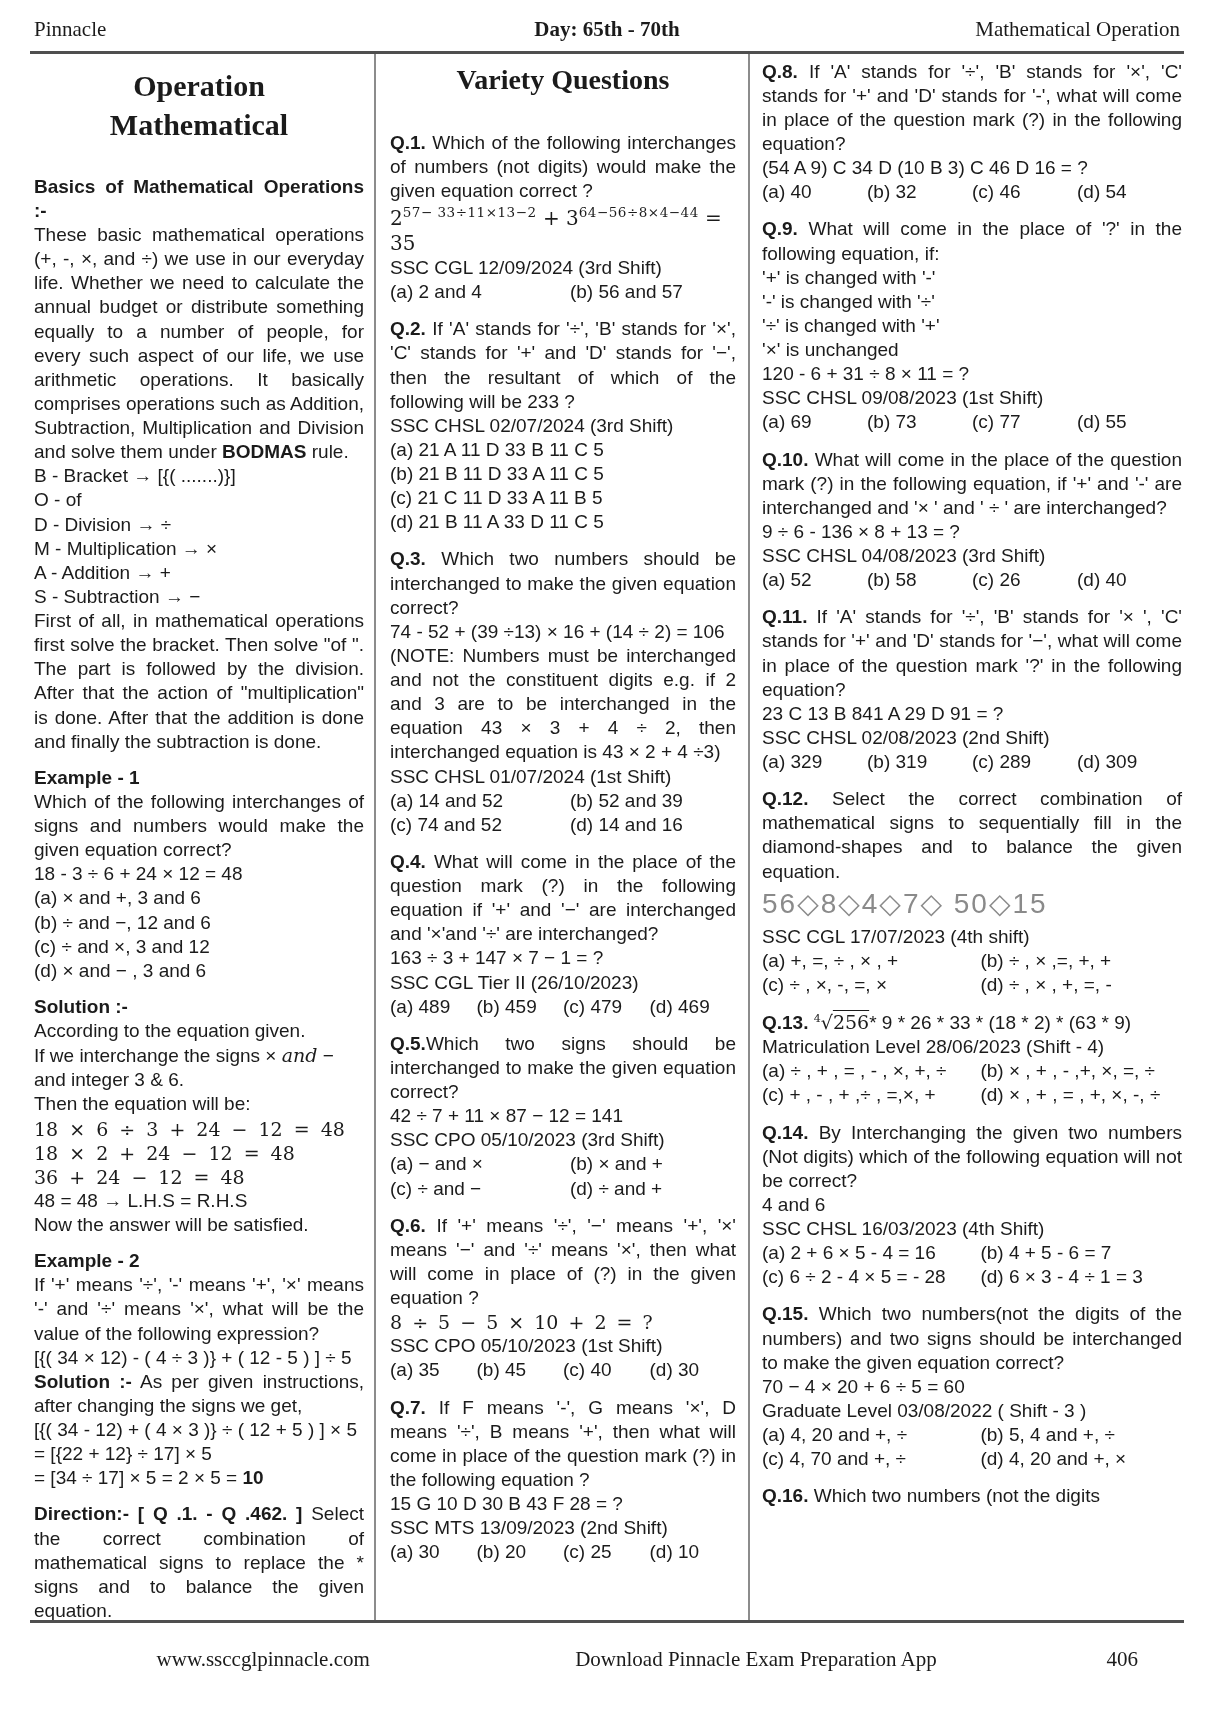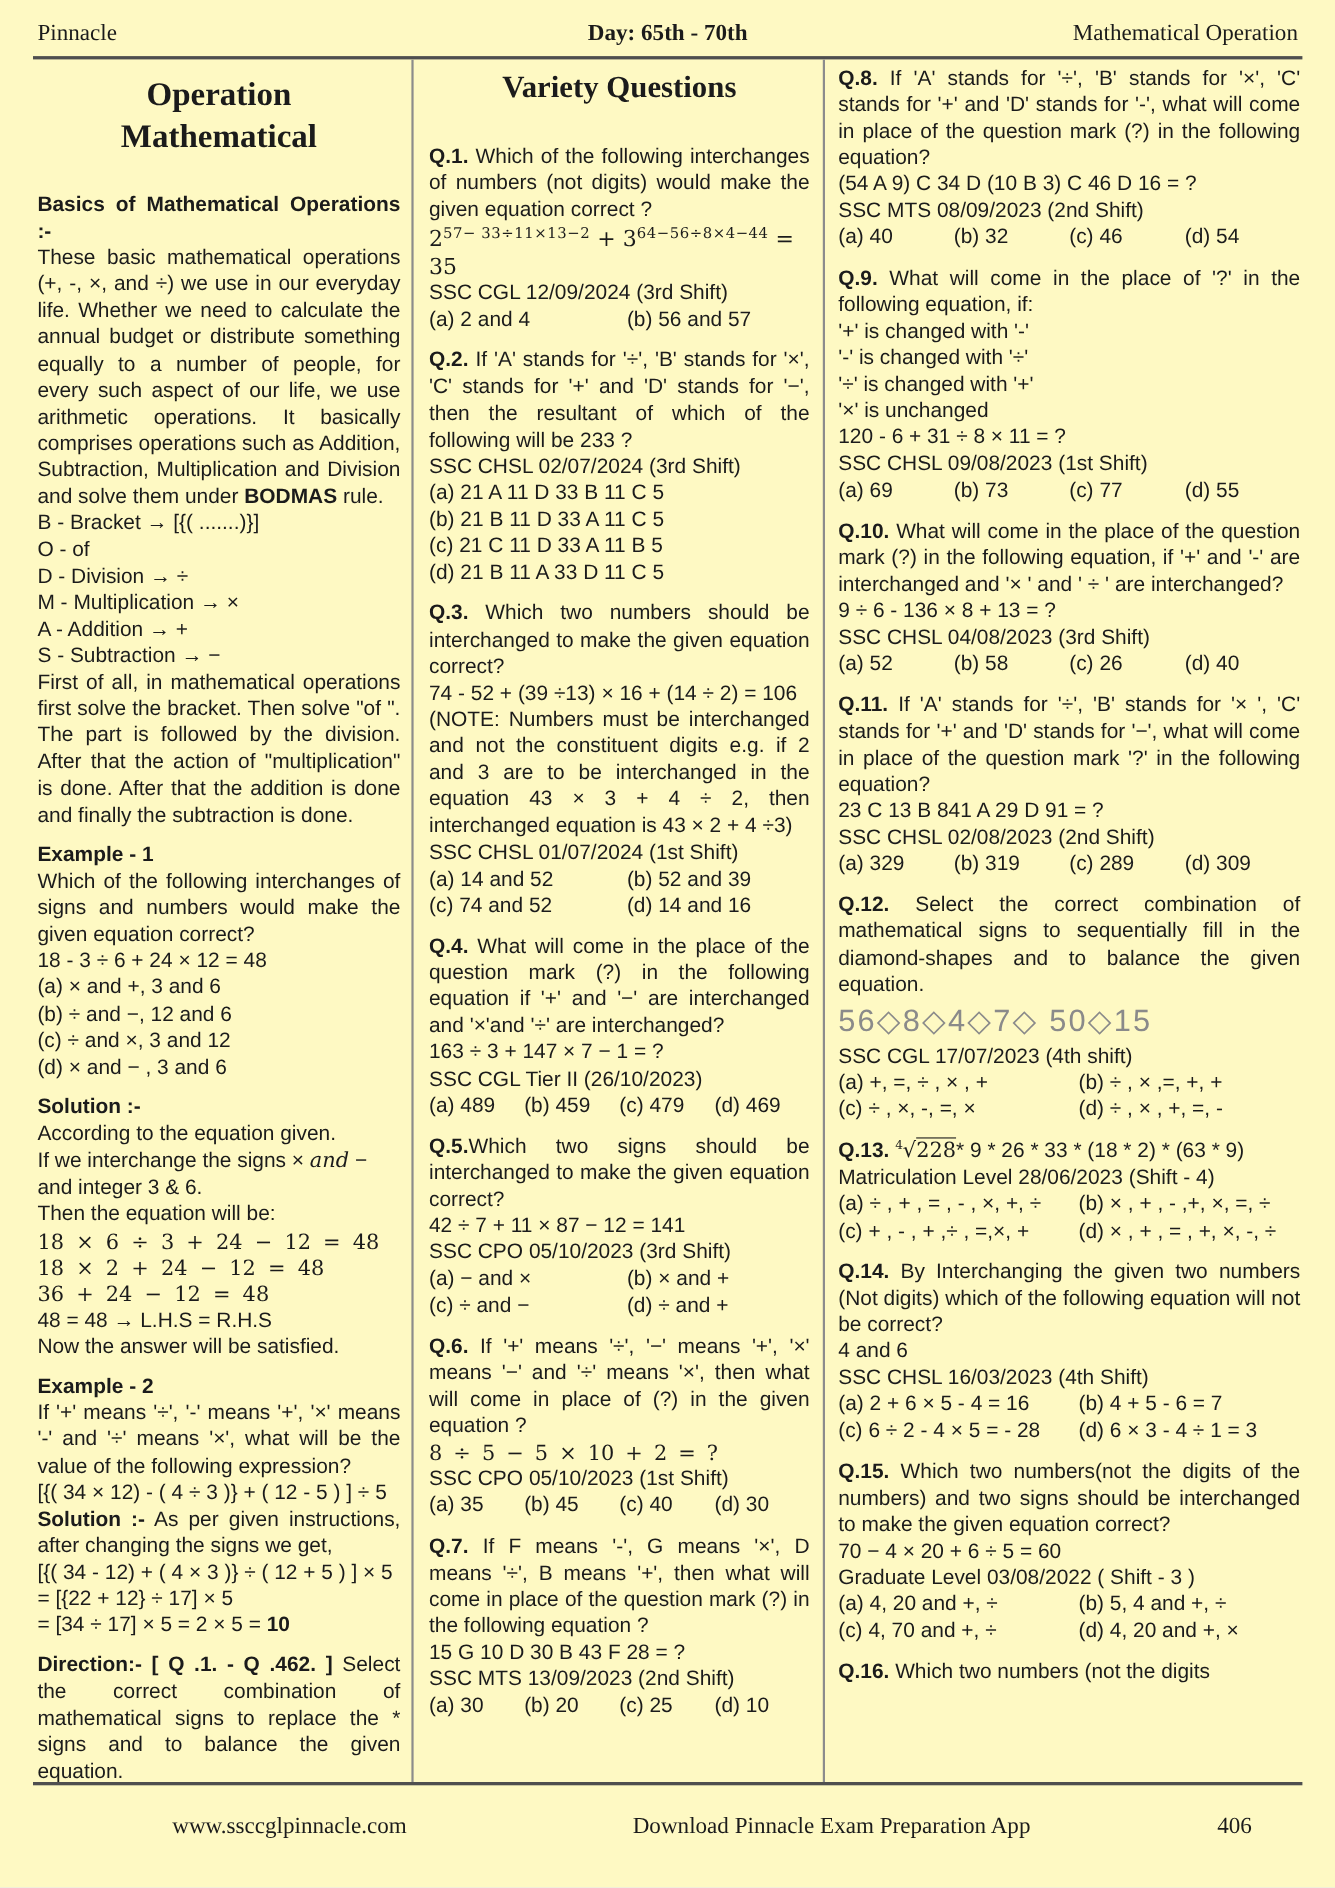--- a/index.html
+++ b/index.html
@@ -1,16 +1,16 @@
 <!DOCTYPE html>
 <html><head>
 <meta charset="utf-8">
 <style>
   html,body{margin:0;padding:0;background:#e8e8e8;}
-  .page{width:1214px;height:1716px;background:#fef9c3;position:relative;overflow:hidden;
+  .page{width:1214px;height:1716px;background:#ffffff;position:relative;overflow:hidden;
         font-family:"Liberation Sans",sans-serif;color:#1b1b1b;font-size:19px;line-height:1.27;}
   
   .hdr{display:flex;align-items:baseline;padding:16px 34px 8px 34px;
        font-family:"Liberation Serif",serif;font-size:21px;}
   .hdr .hl{width:33%;}
   .hdr .hc{width:34%;text-align:center;font-weight:700;}
   .hdr .hr{width:33%;text-align:right;}
   .rule{border-top:3px solid #4f4f4f;margin:0 30px;height:0;}
   
   .cols{display:flex;margin:0 30px;height:1566px;overflow:hidden;}
@@ -198,21 +198,20 @@
       </div>
     </div>
 
     <div class="vd"></div>
 
     <div class="c3">
 
       <div class="blk">
         <p class="jt"><span class="b">Q.8.</span><span> If 'A' stands for '÷', 'B' stands for '×', 'C' stands for '+' and 'D' stands for '-', what will come in place of the question mark (?) in the following equation?</span></p>
         <p>(54 A 9) C 34 D (10 B 3) C 46 D 16 = ?</p>
-        <p>SSC MTS 08/09/2023 (2nd Shift)</p>
         <div class="optrow4">
             <span>(a) 40</span>
             <span>(b) 32</span>
             <span>(c) 46</span>
             <span>(d) 54</span>
           </div>
       </div>
 
       <div class="blk">
         <p class="jt"><span class="b">Q.9.</span><span> What will come in the place of '?' in the following equation, if:</span></p>
@@ -262,21 +261,21 @@
             <span class="o1">(a) +, =, ÷ , × , +</span>
             <span class="o2">(b) ÷ , × ,=, +, +</span>
           </div>
         <div class="optrow">
             <span class="o1">(c) ÷ , ×, -, =, ×</span>
             <span class="o2">(d) ÷ , × , +, =, -</span>
           </div>
       </div>
 
       <div class="blk">
-        <p><span class="b">Q.13.</span> <span class="radwrap"><sup class="radidx">4</sup>√<span class="radval">228</span></span><span>* 9 * 26 * 33 * (18 * 2) * (63 * 9)</span></p>
+        <p><span class="b">Q.13.</span> <span class="radwrap"><sup class="radidx">4</sup>√<span class="radval">256</span></span><span>* 9 * 26 * 33 * (18 * 2) * (63 * 9)</span></p>
         <p>Matriculation Level 28/06/2023 (Shift - 4)</p>
         <div class="optrow">
             <span class="o1">(a) ÷ , + , = , - , ×, +, ÷</span>
             <span class="o2">(b) × , + , - ,+, ×, =, ÷</span>
           </div>
         <div class="optrow">
             <span class="o1">(c) + , - , + ,÷ , =,×, +</span>
             <span class="o2">(d) × , + , = , +, ×, -, ÷</span>
           </div>
       </div>

